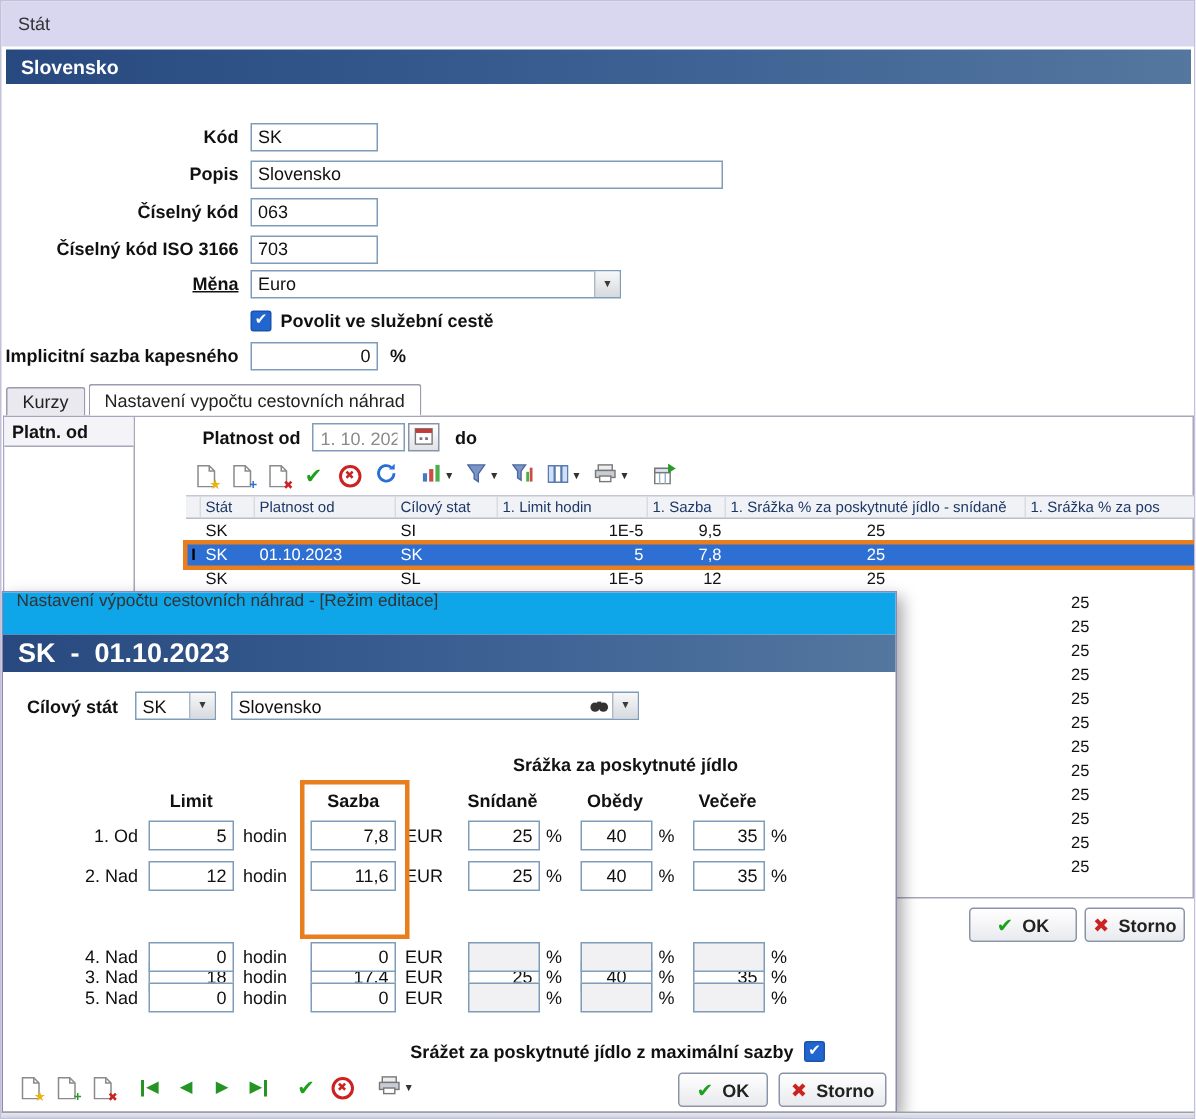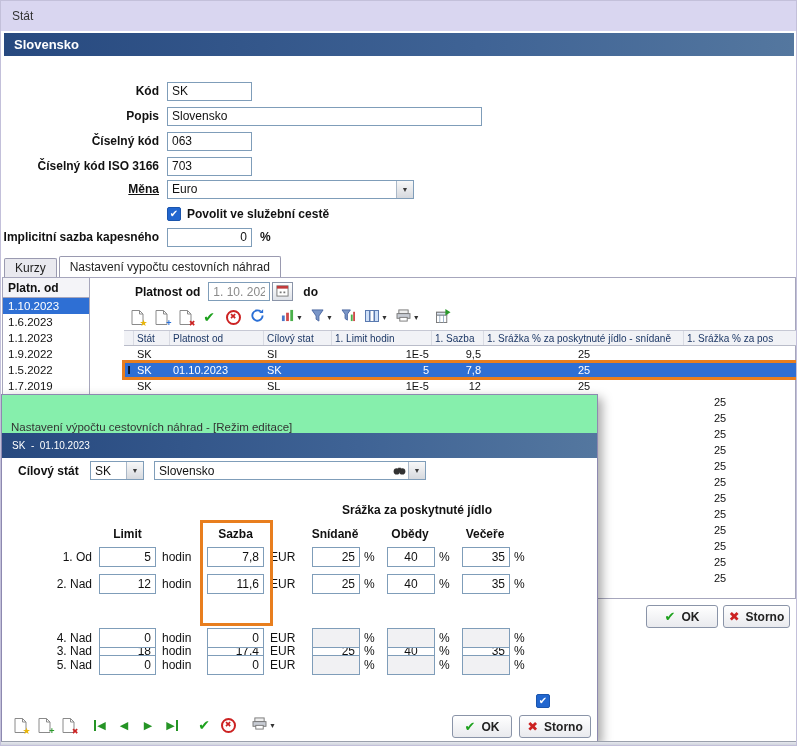--- a/index.html
+++ b/index.html
@@ -82,22 +82,22 @@
 
 
 .btn{display:inline-flex;align-items:center;justify-content:center;gap:6px;height:23px;border:1px solid #8a94a8;border-radius:3px;background:linear-gradient(#ffffff,#e9eaee);font-size:12px;font-weight:bold;color:#222;font-family:inherit;}
 .ok-ic{color:#1da11d;font-size:13px;line-height:1;}
 .x-ic{color:#cc2222;font-size:13px;line-height:1;}
 .m-ok{position:absolute;left:645px;top:604px;width:72px;}
 .m-storno{position:absolute;left:722px;top:604px;width:67px;}
 
 
 .dialog{position:absolute;left:0;top:393px;width:597px;height:348px;background:#fff;border:1px solid #8d89b0;box-shadow:4px 4px 10px rgba(0,0,0,.35);z-index:10;}
-.d-title{height:38px;background:#86efac;display:flex;align-items:flex-end;padding-left:9px;font-size:11.5px;color:#333;}
-.d-header{height:25px;background:linear-gradient(90deg,#27497f,#3f6395 60%,#54779f);color:#fff;font-weight:normal;font-size:10px;display:flex;align-items:center;padding-left:10px;white-space:pre;}
+.d-title{height:28px;background:#0ea5e9;display:flex;align-items:flex-start;padding-left:9px;font-size:11.5px;color:#333;}
+.d-header{height:25px;background:linear-gradient(90deg,#27497f,#3f6395 60%,#54779f);color:#fff;font-weight:bold;font-size:18px;display:flex;align-items:center;padding-left:10px;white-space:pre;}
 .d-target{position:absolute;left:0;top:66px;height:20px;width:100%;}
 .dt-label{position:absolute;left:16px;top:3px;font-weight:bold;}
 .dt-c1{position:absolute;left:88px;top:0;width:54px;}
 .dt-c2{position:absolute;left:152px;top:0;width:272px;}
 .bino{display:flex;align-items:center;margin-right:2px;}
 .d-sec{position:absolute;left:300px;top:108px;width:230px;text-align:center;font-weight:bold;}
 .d-cols{position:absolute;left:0;top:132px;height:14px;width:100%;font-weight:bold;}
 .d-cols span{position:absolute;text-align:center;}
 .dc-lim{left:97px;width:57px;}
 .dc-saz{left:205px;width:57px;}
@@ -169,28 +169,20 @@
   </div>
 
   <div class="tabs">
     <div class="tab">Kurzy</div>
     <div class="tab active">Nastavení vypočtu cestovních náhrad</div>
   </div>
 
   <div class="panel">
     <div class="leftlist">
       <div class="ll-h">Platn. od</div>
-      <div>
-          <div class="ll-row sel">1.10.2023</div>
-          <div class="ll-row">1.6.2023</div>
-          <div class="ll-row">1.1.2023</div>
-          <div class="ll-row">1.9.2022</div>
-          <div class="ll-row">1.5.2022</div>
-          <div class="ll-row">1.7.2019</div>
-        </div>
     </div>
 
     <div class="rside">
       <div class="period">
         <span class="plabel">Platnost od</span>
         <input class="txt gray" style="width: 62px;" value="1. 10. 2023">
         <button class="calbtn">
           <span><svg width="13" height="13" viewBox="0 0 14 14">
                 <rect x="1" y="2" width="12" height="11" fill="#fff" stroke="#777"></rect>
                 <rect x="1" y="2" width="12" height="3" fill="#c23b3b"></rect>
@@ -558,20 +550,21 @@
           <span class="unit u-p1">%</span>
           <input class="din p-obe blank" style="">
           <span class="unit u-p2">%</span>
           <input class="din p-vec blank" style="">
           <span class="unit u-p3">%</span>
         </div>
       </div>
     <div class="orange-box"></div>
 
     <div class="d-check">
+      <span>Srážet za poskytnuté jídlo z maximální sazby</span>
       <span class="cb on">
           <span class="g">✔</span>
         </span>
     </div>
 
     <div class="d-toolbar">
       <button class="tb">
           <span class="docic"><svg width="13" height="15" viewBox="0 0 13 15">
               <path d="M1 .5h7.5L12 4v10.5H1z" fill="#fff" stroke="#8a8a8a"></path>
               <path d="M8.5 .5V4H12" fill="none" stroke="#8a8a8a"></path>

